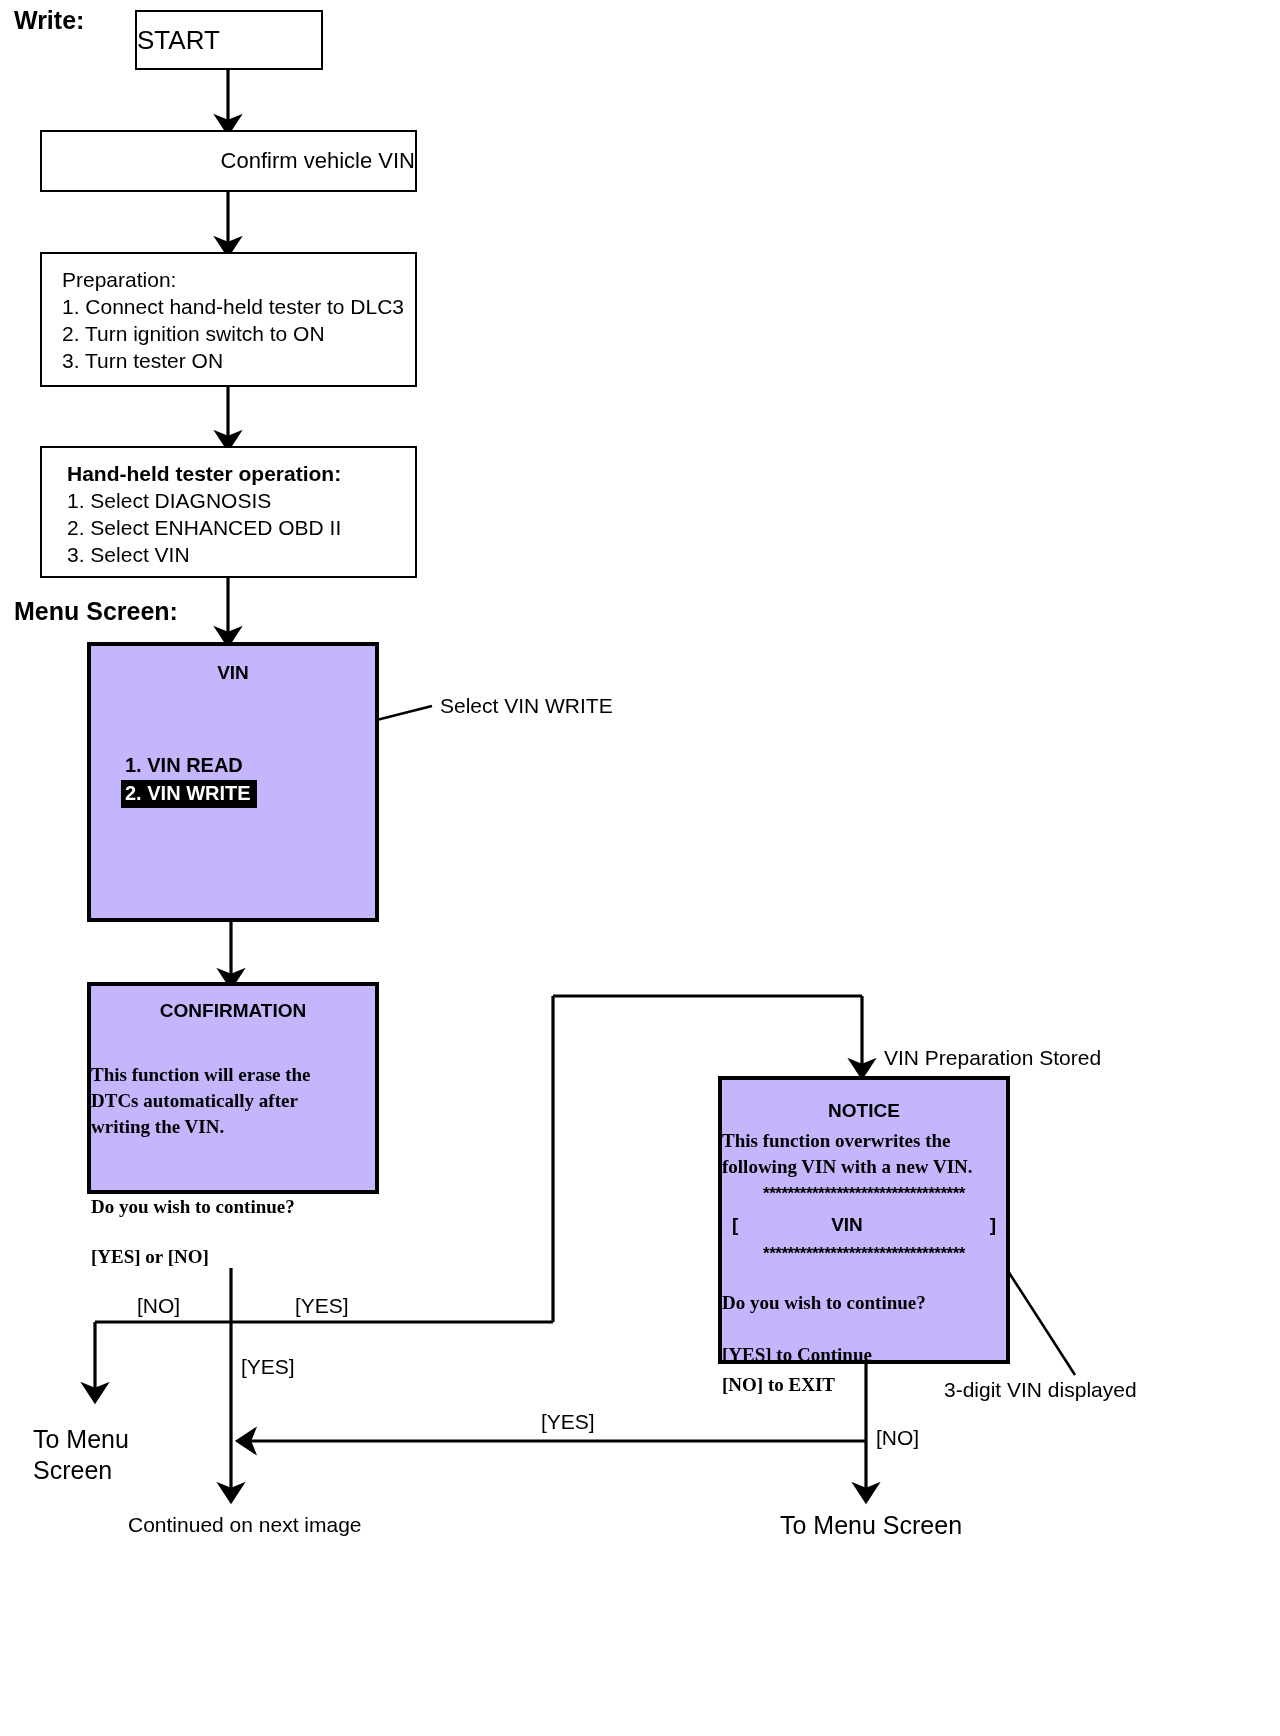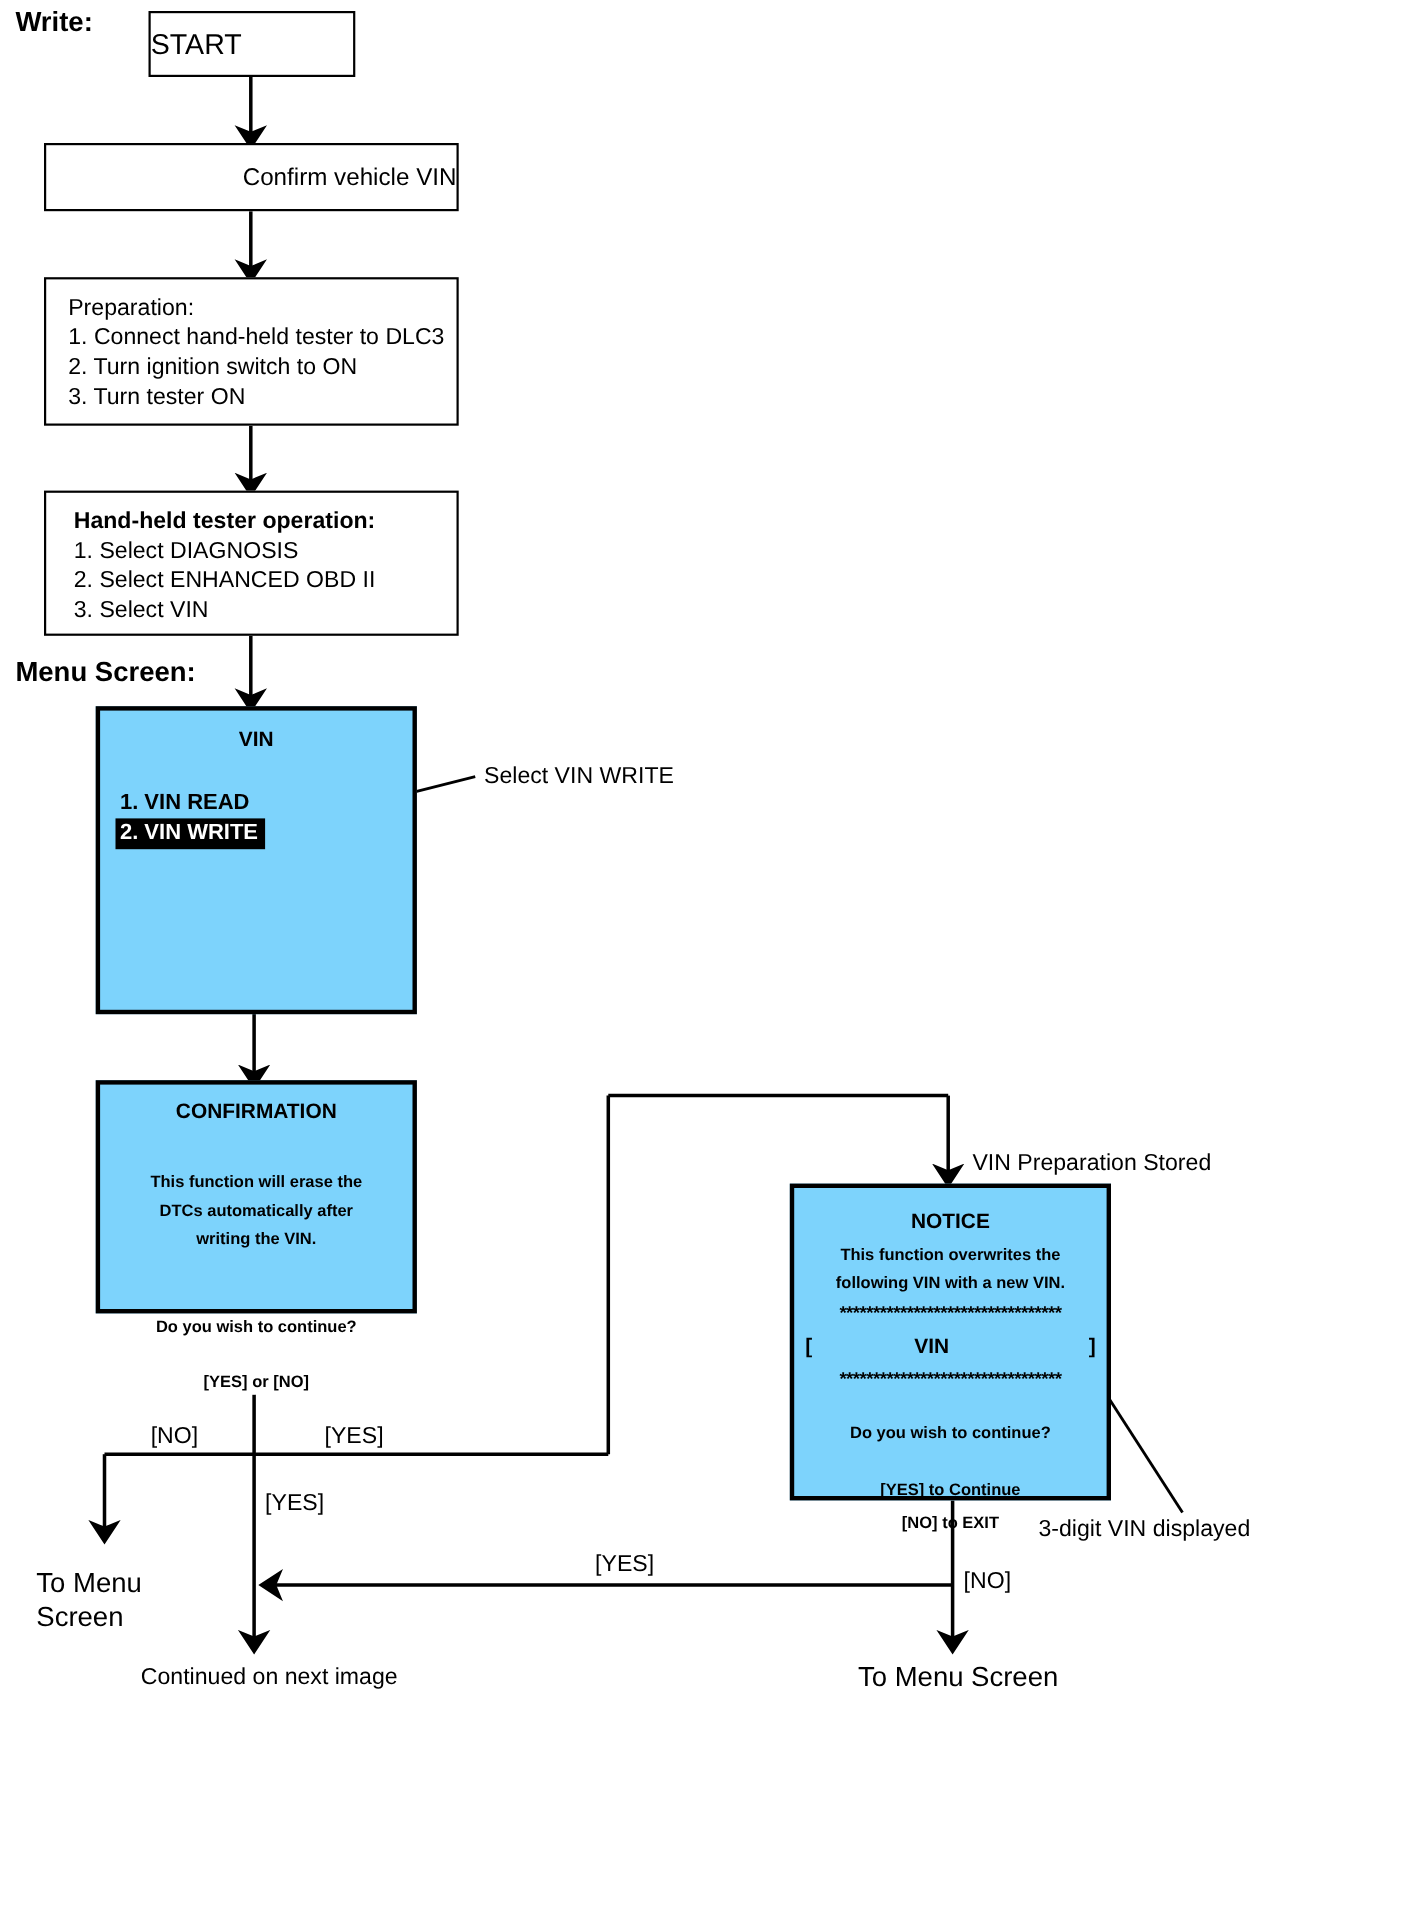--- a/index.html
+++ b/index.html
@@ -37,21 +37,21 @@
 
   
   .box {
     box-sizing: border-box;
     border: 2px solid #000;
     background: #fff;
   }
   .box-thick {
     box-sizing: border-box;
     border: 4px solid #000;
-    background: #7dd3fc;
+    background: #c4b5fd;
   }
 
   
   .start-text {
     font-size: 26px;
     text-align: left;
     line-height: 56px;
   }
 
   .list-line {
@@ -61,25 +61,25 @@
   }
 
   
   .scr-title {
     font-size: 19px;
     font-weight: bold;
     text-align: center;
     white-space: nowrap;
   }
   .scr-body {
-    font-size: 15px;
-    font-weight: bold;
-    text-align: center;
+    font-size: 19px;
+    font-weight: bold;
     line-height: 26px;
     white-space: nowrap;
+    font-family: Liberation Serif, serif;
   }
   .menu-item {
     font-size: 20px;
     font-weight: bold;
     white-space: nowrap;
     line-height: 25px;
   }
   .menu-item.selected {
     background: #000000;
     color: #ffffff;
@@ -207,21 +207,21 @@
       <div class="list-line">1. Select DIAGNOSIS</div>
       <div class="list-line">2. Select ENHANCED OBD II</div>
       <div class="list-line">3. Select VIN</div>
     </div>
   </div>
 
   <div class="abs hdr-label" style="left:14px; top:597px;">Menu Screen:</div>
 
   <div class="abs box-thick" style="left:87px; top:642px; width:292px; height:280px;">
     <div class="scr-title" style="margin-top:16px;">VIN</div>
-    <div style="margin-top:32px; padding-left:14px;">
+    <div style="margin-top:68px; padding-left:30px;">
       <div><span class="menu-item normal">1. VIN READ</span></div>
       <div><span class="menu-item selected">2. VIN WRITE</span></div>
     </div>
   </div>
 
   <div class="abs callout" style="left:440px; top:694px;">Select VIN WRITE</div>
 
   <div class="abs box-thick" style="left:87px; top:982px; width:292px; height:212px;">
     <div class="scr-title" style="margin-top:14px;">CONFIRMATION</div>
     <div class="scr-body" style="margin-top:40px;">

